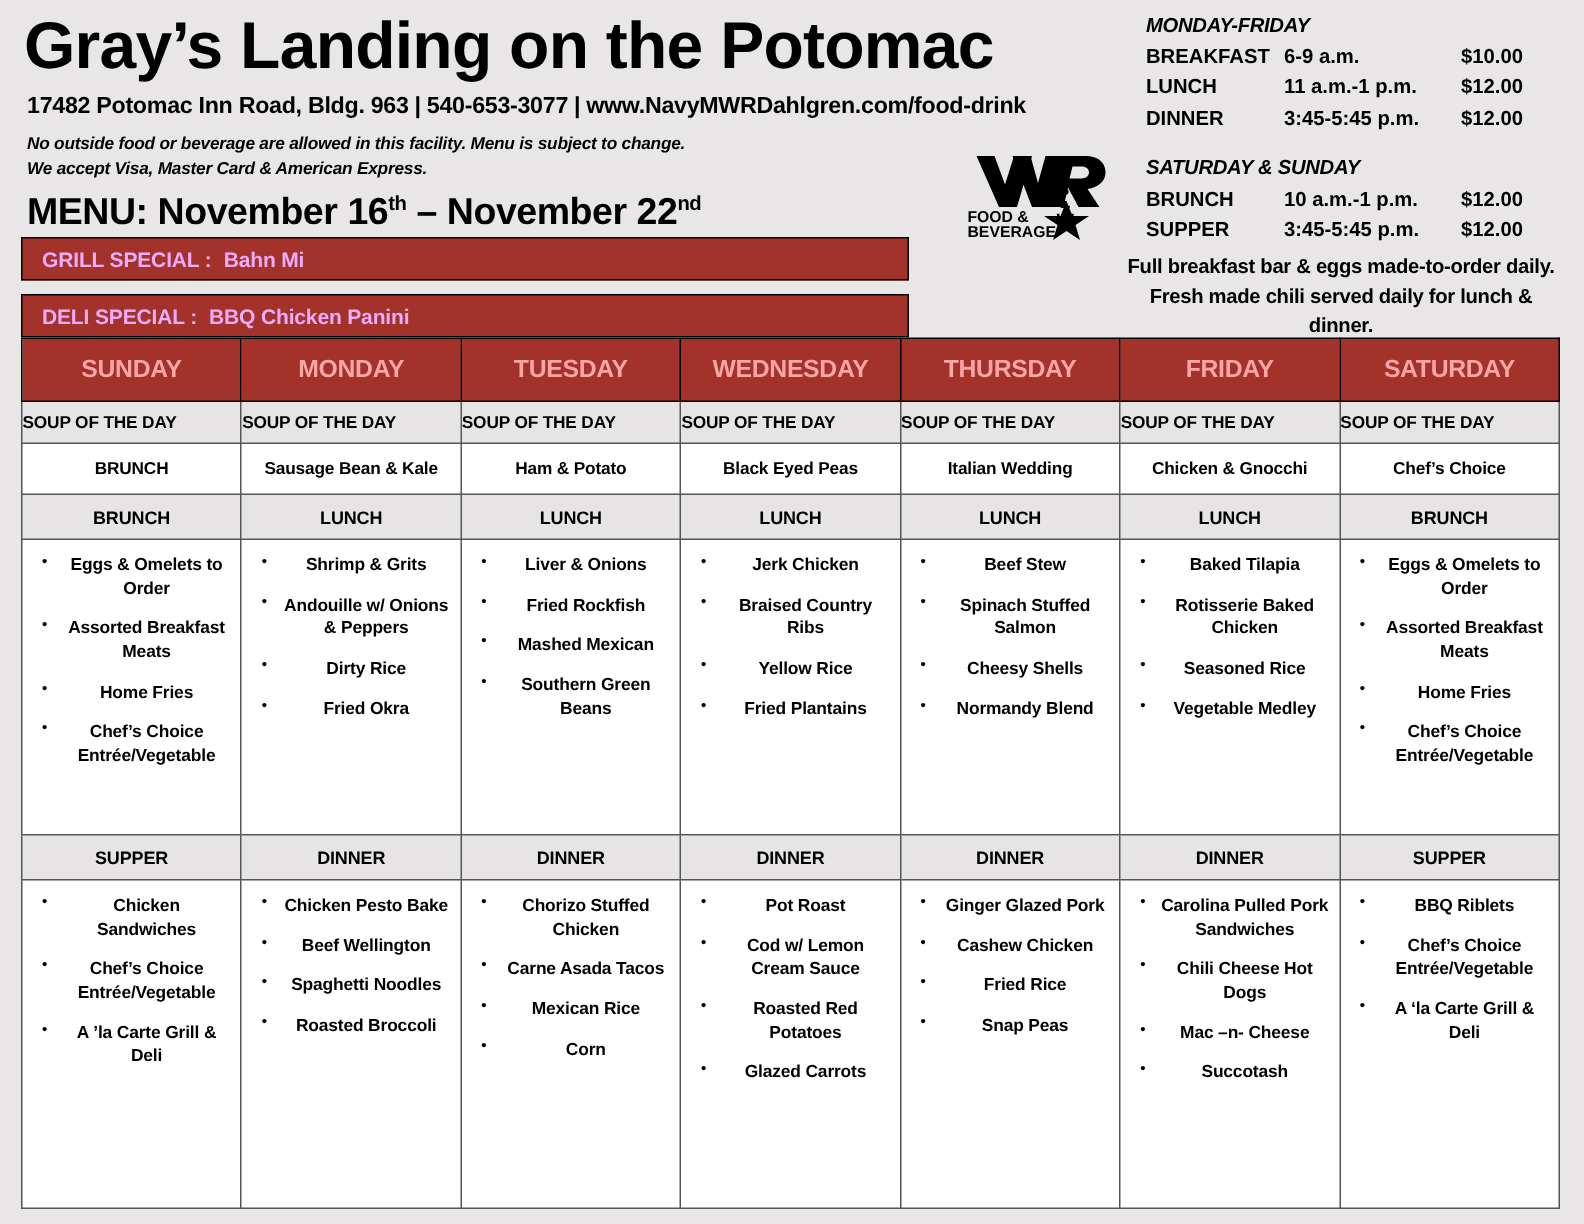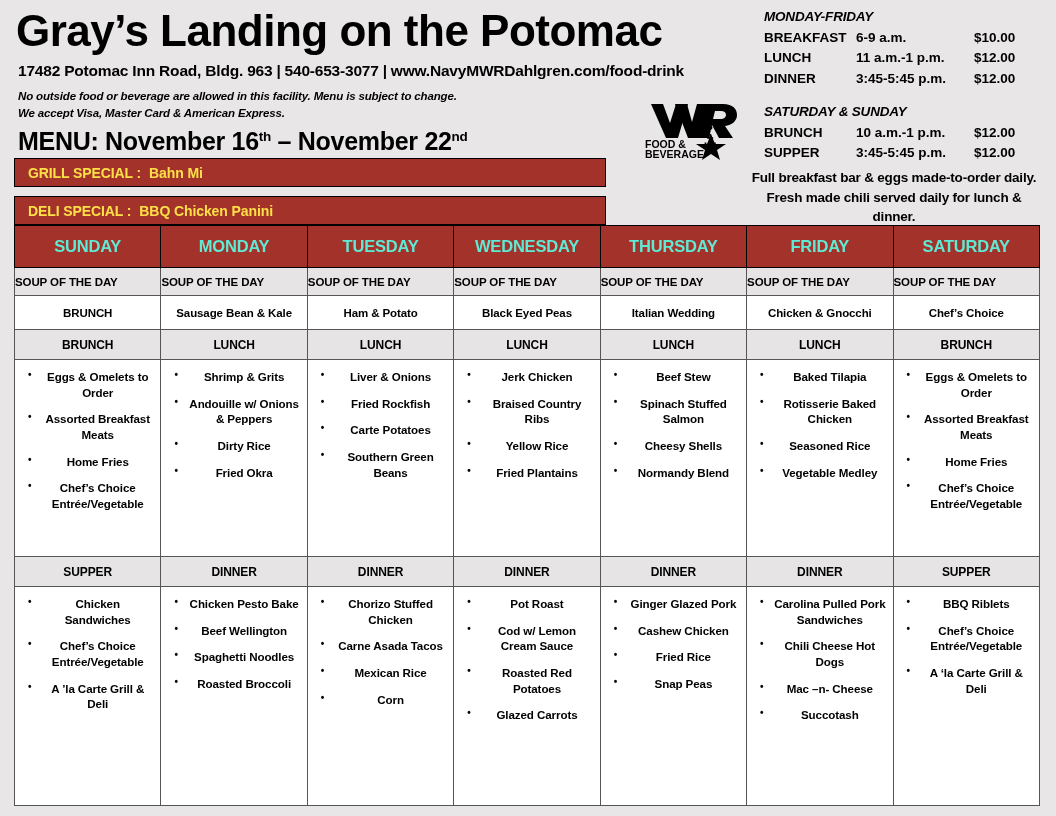--- a/index.html
+++ b/index.html
@@ -114,21 +114,21 @@
 
   
   .specials {
     position: absolute;
     left: 14px;
     top: 158px;
     width: 592px;
   }
   .special-bar {
     background: #a3332a;
-    color: #fde047;
+    color: #f0abfc;
     border: 1px solid #000;
     font-size: 14px;
     font-weight: bold;
     padding: 6px 0 6px 13px;
     letter-spacing: -0.1px;
     box-sizing: border-box;
     height: 29px;
     line-height: 16px;
   }
   .special-bar + .special-bar { margin-top: 9px; }
@@ -145,21 +145,21 @@
     table-layout: fixed;
     background: #fff;
   }
   .menu-table td, .menu-table th {
     border: 1px solid #555;
     vertical-align: top;
     padding: 0;
   }
   .menu-table th.day-head {
     background: #a3332a;
-    color: #5eead4;
+    color: #fca5a5;
     font-size: 16.5px;
     font-weight: bold;
     letter-spacing: -0.2px;
     height: 41px;
     vertical-align: middle;
     text-align: center;
     border-color: #000;
   }
   td.band {
     background: #e6e4e4;
@@ -354,21 +354,21 @@
               <li>Shrimp &amp; Grits</li>
               <li>Andouille w/ Onions &amp; Peppers</li>
               <li>Dirty Rice</li>
               <li>Fried Okra</li>
             </ul>
           </td>
           <td class="items items-lunch">
             <ul class="itemlist">
               <li>Liver &amp; Onions</li>
               <li>Fried Rockfish</li>
-              <li>Carte Potatoes</li>
+              <li>Mashed Mexican</li>
               <li>Southern Green Beans</li>
             </ul>
           </td>
           <td class="items items-lunch">
             <ul class="itemlist">
               <li>Jerk Chicken</li>
               <li>Braised Country Ribs</li>
               <li>Yellow Rice</li>
               <li>Fried Plantains</li>
             </ul>

